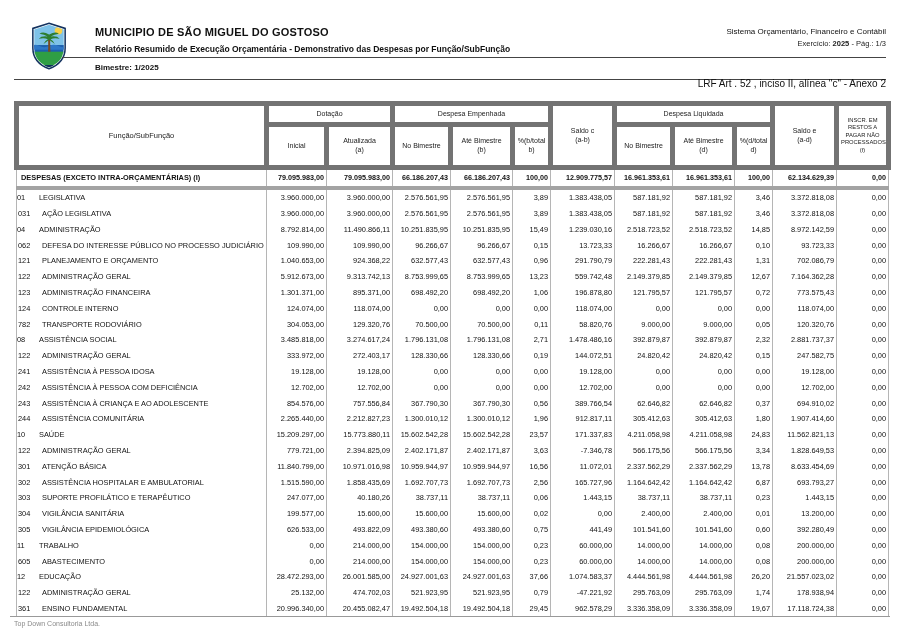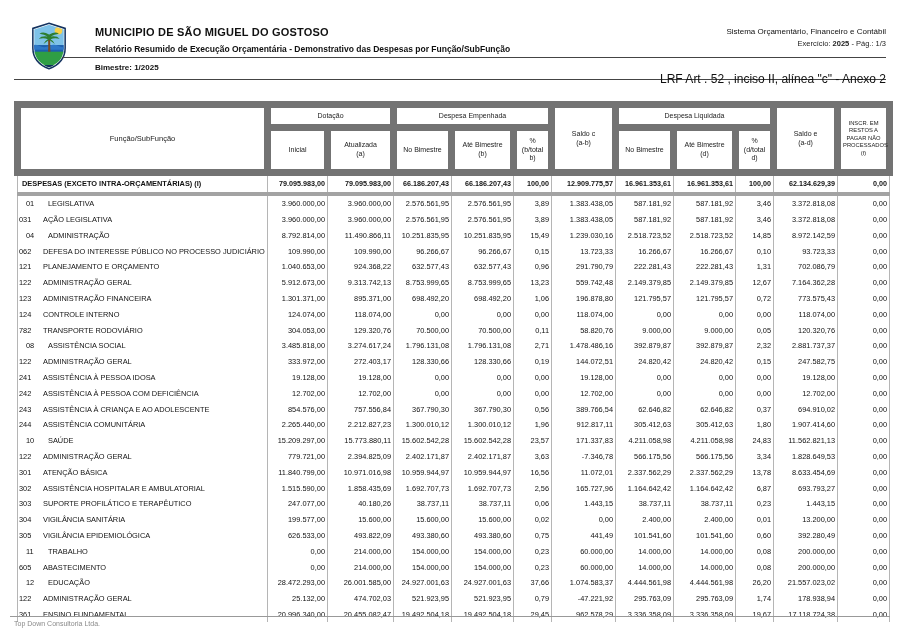--- a/index.html
+++ b/index.html
@@ -13,45 +13,45 @@
   
   .logo{position:absolute;left:30px;top:22px;width:38px;height:48px;}
   .muni{position:absolute;left:95px;top:26px;font-size:11px;font-weight:bold;letter-spacing:.2px;}
   .report-title{position:absolute;left:95px;top:44px;font-size:8.5px;font-weight:bold;}
   .sys{position:absolute;right:14px;top:27px;font-size:8px;text-align:right;}
   .exerc{position:absolute;right:14px;top:39px;font-size:7.5px;color:#222;}
   .exerc b{font-weight:bold;}
   .hr1{position:absolute;left:62px;right:14px;top:57px;border-top:1px solid #444;height:0;}
   .bimestre{position:absolute;left:95px;top:63px;font-size:8px;font-weight:bold;}
   .hr2{position:absolute;left:14px;right:14px;top:79px;border-top:1px solid #444;height:0;}
-  .lrf{position:absolute;right:14px;top:72px;font-size:12px;}
+  .lrf{position:absolute;right:14px;top:78px;font-size:10px;}
 
   
   .tbl-wrap{position:absolute;left:14px;top:101px;width:872px;}
   table{border-collapse:collapse;table-layout:fixed;width:872px;}
   thead th{
-    border:7px solid #737373;font-weight:normal;font-size:7px;
+    border:5px solid #737373;font-weight:normal;font-size:7px;
     text-align:center;vertical-align:middle;white-space:pre-line;
     padding:1px 2px;background:#fff;color:#222;line-height:1.25;
   }
   thead tr.grp th{height:14px;}
   thead tr.sub th{height:36px;}
   th.inscr{font-size:5.8px;line-height:1.3;}
   th.funcao-h{font-size:7.5px;}
   tbody td{
     border-left:1px solid #b5b5b5;border-right:1px solid #b5b5b5;
     height:15.8px;padding:0 3px;font-size:7.4px;vertical-align:middle;
     overflow:hidden;white-space:nowrap;
   }
   tbody td.num{text-align:right;padding:0 2px 0 1px;}
   tbody td.c-funcao{text-align:left;}
   tbody tr.bold-row td{font-weight:bold;border-bottom:4px solid #a3a3a3;}
   tbody tr.bold-row td.num{font-size:7.2px;}
   td.lvl0{padding-left:4px;}
-  td.lvl1{padding-left:8px;}
+  td.lvl1{padding-left:0;}
   td.lvl2{padding-left:1px;}
   .code{display:inline-block;margin-right:8px;}
   .lvl1 .code{min-width:14px;}
   .lvl2 .code{min-width:16px;}
 
   
   .hr3{position:absolute;left:10px;right:10px;top:616px;border-top:1px solid #999;height:0;}
   .footer-txt{position:absolute;left:14px;top:620px;font-size:7px;color:#8a8a8a;}
 </style>
 </head>

